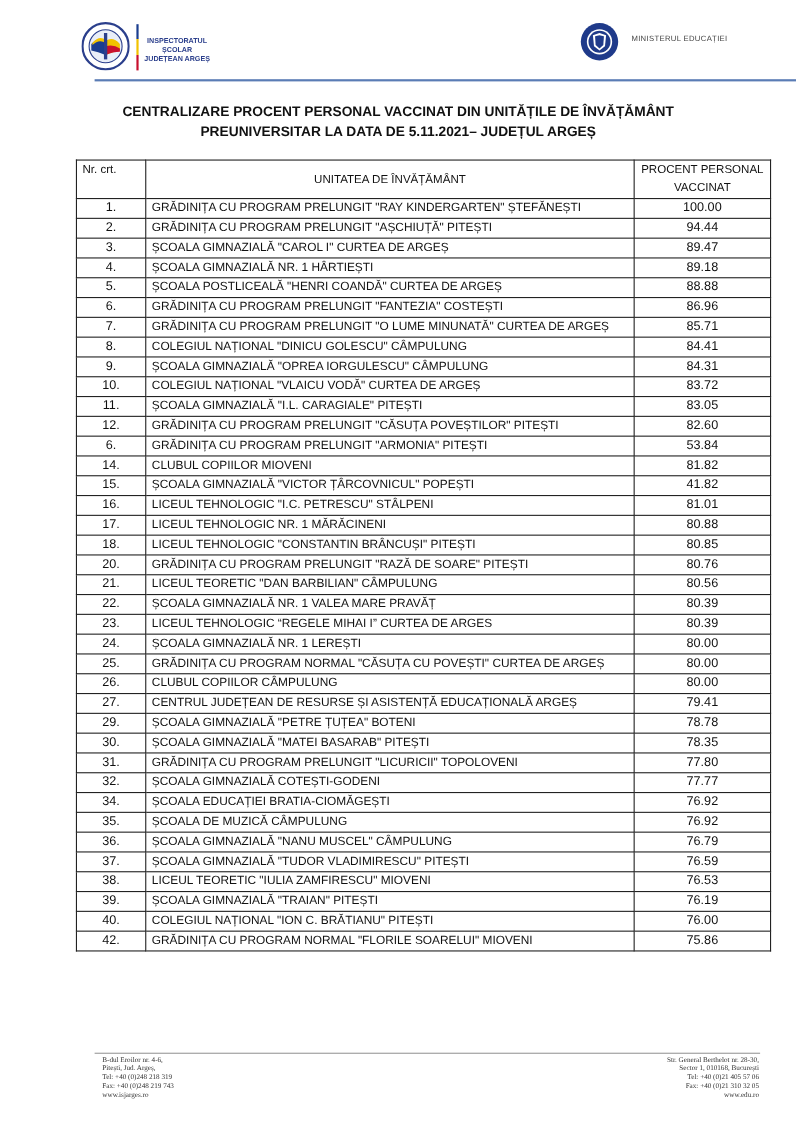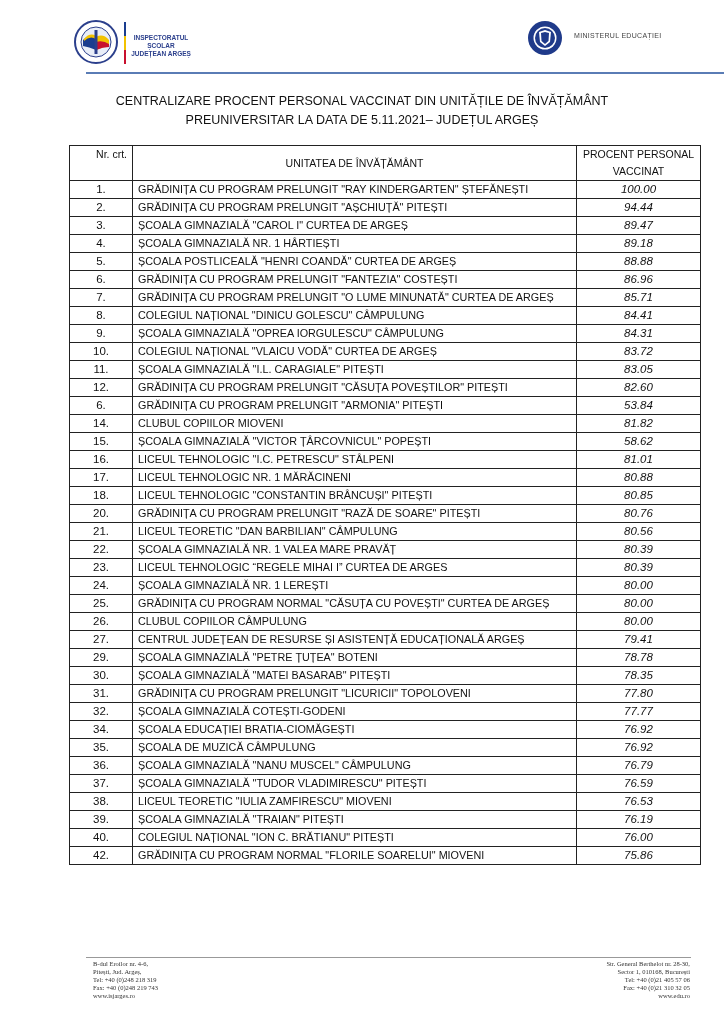--- a/index.html
+++ b/index.html
@@ -13,33 +13,33 @@
                    background: linear-gradient(#1a3d8f 0 33%, #f2c200 33% 66%, #c8102e 66% 100%); }
   .logo-left-text { position: absolute; left: 130px; top: 34px; font-size: 6.5px; font-weight: bold;
                     color: #2b3f8c; line-height: 8px; text-align: center; width: 62px; }
   .logo-right { position: absolute; left: 527px; top: 20px; width: 36px; height: 36px; }
   .logo-right-text { position: absolute; left: 574px; top: 32px; font-size: 7px; color: #444;
                      letter-spacing: 0.3px; }
   .hdr-line { position: absolute; left: 86px; top: 72px; width: 638px; height: 2px; background: #5a7cb5; }
 
   
   .title { position: absolute; top: 92px; left: 0; width: 724px; text-align: center;
-           font-weight: normal; font-size: 12.5px; line-height: 19px; color: #111; }
+           font-weight: bold; font-size: 12.5px; line-height: 19px; color: #111; }
 
   
   table.grid { position: absolute; left: 69px; top: 145px; width: 632px;
                border-collapse: collapse; font-size: 11px; }
   table.grid td, table.grid th { border: 1px solid #222; padding: 0 5px; height: 17px; line-height: 17px; }
   table.grid th { font-weight: normal; font-size: 10.5px; }
-  th.c-nr { width: 52px; text-align: right; vertical-align: top; font-size: 11.5px; margin-top: 28px; }
+  th.c-nr { width: 52px; text-align: left; vertical-align: top; font-size: 11.5px; margin-top: 28px; }
   th.c-name { text-align: center; }
   th.c-pct { width: 113px; text-align: center; line-height: 15px; padding: 1px 3px; }
   td.nr { text-align: center; font-size: 11.5px; }
   td.name { text-align: left; font-size: 10.8px; white-space: nowrap; }
-  td.pct { text-align: center; font-size: 11.5px; vertical-align: bottom; font-style: italic; }
+  td.pct { text-align: center; font-size: 11.5px; vertical-align: bottom; }
   tr.tall td.name { white-space: normal; line-height: 17px; }
   tr.tall td.nr { vertical-align: top; }
   table.grid { border: 1.5px solid #222; }
 
   
   .ftr-line { position: absolute; left: 86px; top: 957px; width: 605px; height: 1px; background: #999; }
   .ftr-left { position: absolute; left: 93px; top: 960px; font-family: "Liberation Serif", serif;
               font-size: 6.5px; line-height: 8px; color: #333; }
   .ftr-right { position: absolute; right: 34px; top: 960px; font-family: "Liberation Serif", serif;
                font-size: 6.5px; line-height: 8px; color: #333; text-align: right; }
@@ -157,21 +157,21 @@
         <td class="pct">53.84</td>
       </tr>
       <tr>
         <td class="nr">14.</td>
         <td class="name">CLUBUL COPIILOR MIOVENI</td>
         <td class="pct">81.82</td>
       </tr>
       <tr>
         <td class="nr">15.</td>
         <td class="name">ȘCOALA GIMNAZIALĂ "VICTOR ȚÂRCOVNICUL" POPEȘTI</td>
-        <td class="pct">58.62</td>
+        <td class="pct">41.82</td>
       </tr>
       <tr>
         <td class="nr">16.</td>
         <td class="name">LICEUL TEHNOLOGIC "I.C. PETRESCU" STÂLPENI</td>
         <td class="pct">81.01</td>
       </tr>
       <tr>
         <td class="nr">17.</td>
         <td class="name">LICEUL TEHNOLOGIC NR. 1 MĂRĂCINENI</td>
         <td class="pct">80.88</td>

